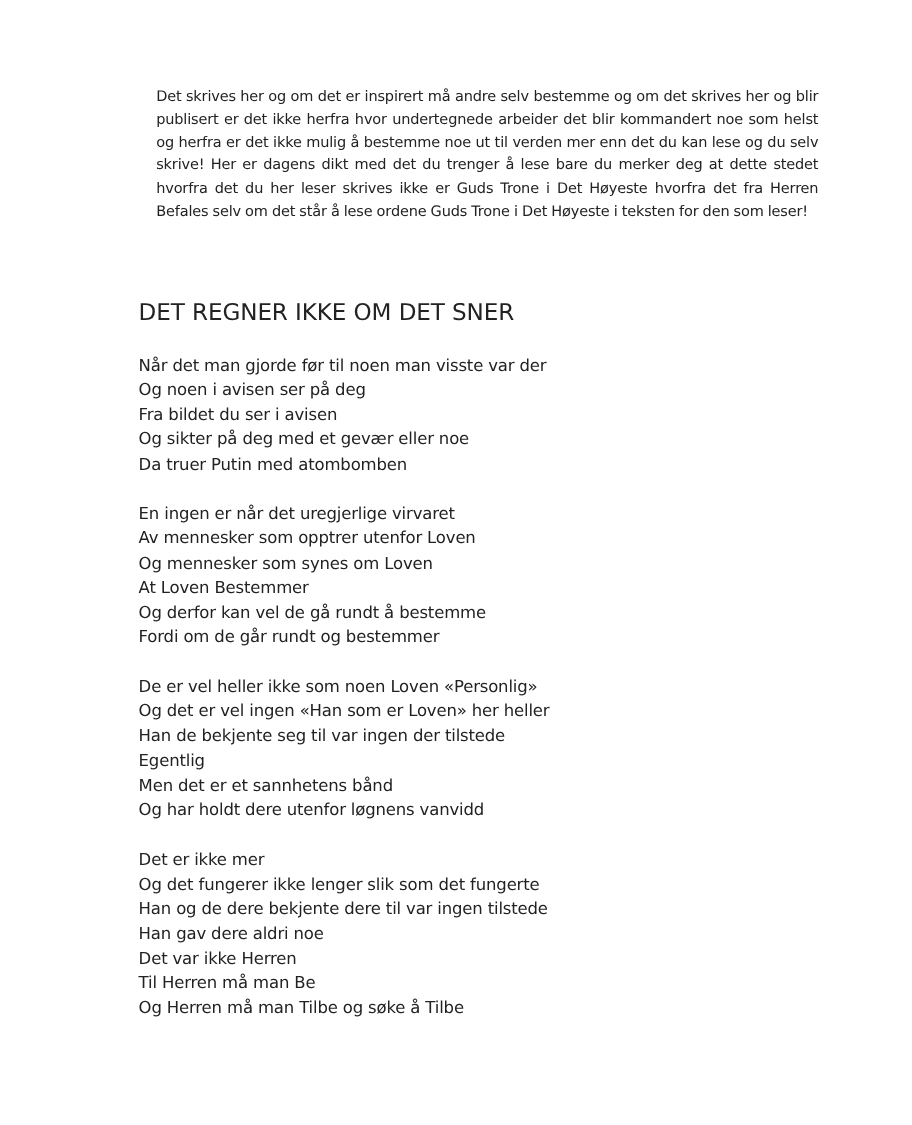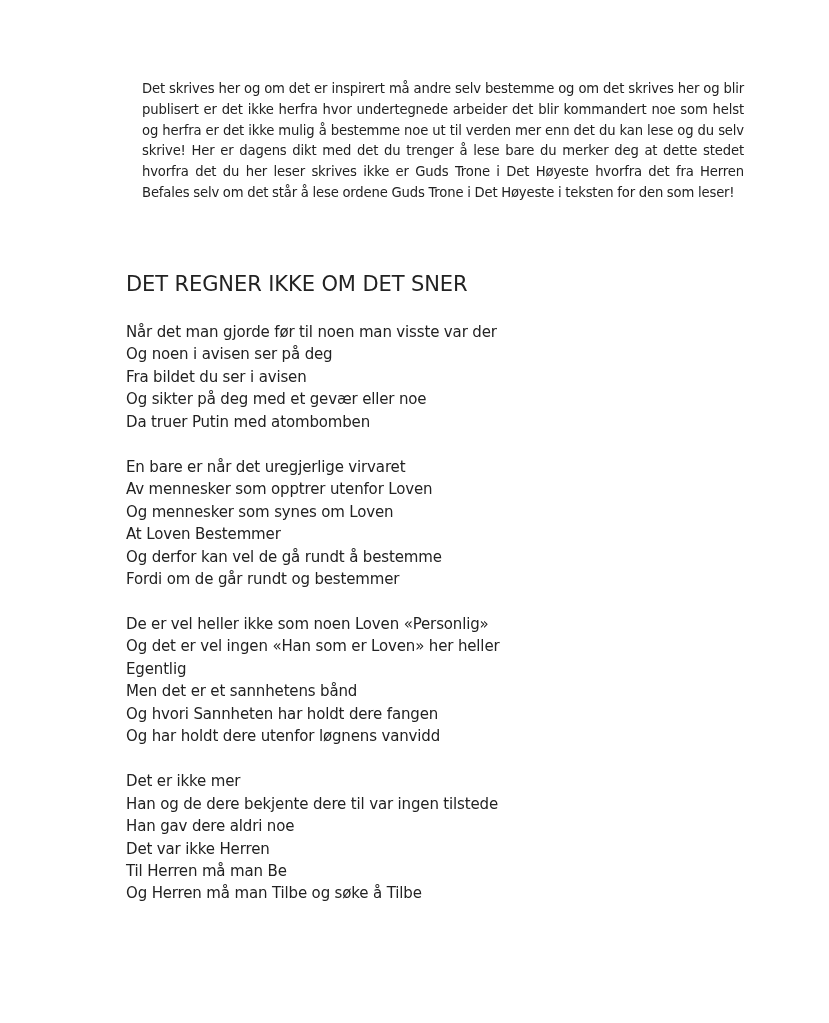--- a/index.html
+++ b/index.html
@@ -60,38 +60,39 @@
 
   <div class="stanza">
     <span class="line">Når det man gjorde før til noen man visste var der</span>
     <span class="line">Og noen i avisen ser på deg</span>
     <span class="line">Fra bildet du ser i avisen</span>
     <span class="line">Og sikter på deg med et gevær eller noe</span>
     <span class="line">Da truer Putin med atombomben</span>
   </div>
 
   <div class="stanza">
-    <span class="line">En bare er når det uregjerlige virvaret</span>
+    <span class="line">En ingen er når det uregjerlige virvaret</span>
     <span class="line">Av mennesker som opptrer utenfor Loven</span>
     <span class="line">Og mennesker som synes om Loven</span>
     <span class="line">At Loven Bestemmer</span>
     <span class="line">Og derfor kan vel de gå rundt å bestemme</span>
     <span class="line">Fordi om de går rundt og bestemmer</span>
   </div>
 
   <div class="stanza">
     <span class="line">De er vel heller ikke som noen Loven «Personlig»</span>
     <span class="line">Og det er vel ingen «Han som er Loven» her heller</span>
+    <span class="line">Han de bekjente seg til var ingen der tilstede</span>
     <span class="line">Egentlig</span>
     <span class="line">Men det er et sannhetens bånd</span>
-    <span class="line">Og hvori Sannheten har holdt dere fangen</span>
     <span class="line">Og har holdt dere utenfor løgnens vanvidd</span>
   </div>
 
   <div class="stanza">
     <span class="line">Det er ikke mer</span>
+    <span class="line">Og det fungerer ikke lenger slik som det fungerte</span>
     <span class="line">Han og de dere bekjente dere til var ingen tilstede</span>
     <span class="line">Han gav dere aldri noe</span>
     <span class="line">Det var ikke Herren</span>
     <span class="line">Til Herren må man Be</span>
     <span class="line">Og Herren må man Tilbe og søke å Tilbe</span>
   </div>
 </div>
 
 </body></html>

